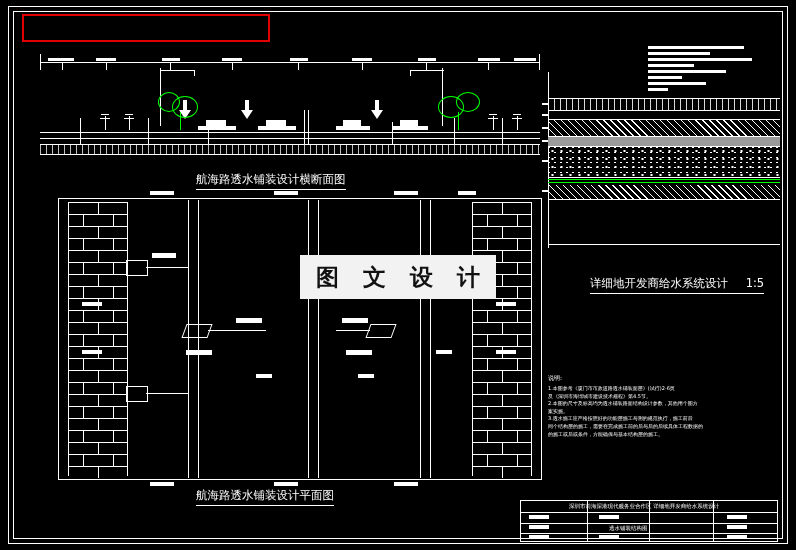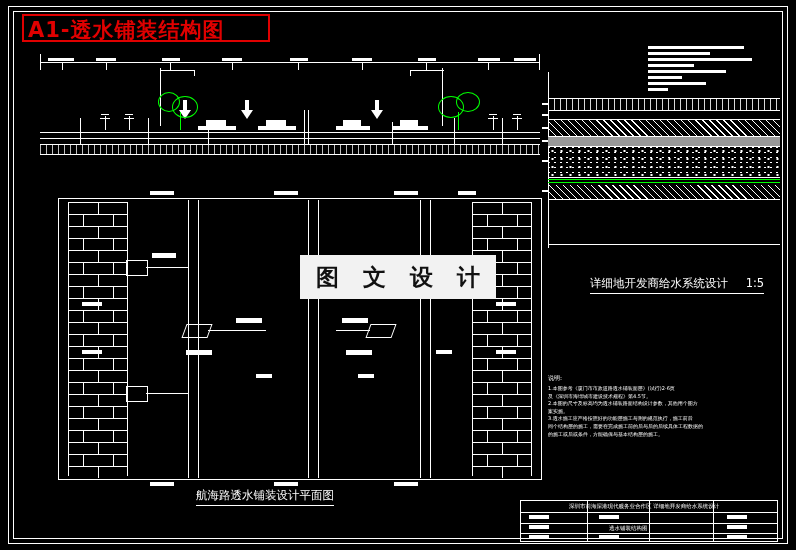--- a/index.html
+++ b/index.html
@@ -65,21 +65,20 @@
 </style>
 </head>
 <body>
 
 <div id="sheet">
 
   <div class="abs frame-outer"></div>
   <div class="abs frame-inner"></div>
 
   <div class="abs title-box"></div>
-  <div class="abs title-txt">A1-透水铺装结构图</div>
 
   <div class="abs" style="left:40px;top:48px;width:500px;height:110px;">
 
     <div class="abs hl" style="left:0;top:14px;width:500px;"></div>
     <div class="abs vl" style="left:0;top:6px;height:16px;"></div>
     <div class="abs vl" style="left:499px;top:6px;height:16px;"></div>
 
     <div class="abs blk" style="left:8px;top:10px;width:26px;height:3px;"></div>
     <div class="abs blk" style="left:56px;top:10px;width:20px;height:3px;"></div>
     <div class="abs blk" style="left:122px;top:10px;width:18px;height:3px;"></div>
@@ -178,20 +177,21 @@
     <div class="abs" style="left:472px;top:62px;width:10px;height:20px;">
       <div class="abs vl" style="left:5px;top:6px;height:14px;"></div>
       <div class="abs hl" style="left:0;top:8px;width:10px;"></div>
       <div class="abs hl" style="left:1px;top:4px;width:8px;"></div>
     </div>
 
     <div class="abs hatch-vert" style="left:0;top:97px;width:500px;height:9px;opacity:.75;"></div>
     <div class="abs hl" style="left:0;top:106px;width:500px;"></div>
   </div>
 
+  <div class="abs ucap" style="left:196px;top:172px;">航海路透水铺装设计横断面图</div>
 
   <div class="abs" style="left:648px;top:44px;width:120px;height:52px;">
     <div class="abs bar" style="left:0;top:2px;width:96px;"></div>
     <div class="abs bar" style="left:0;top:8px;width:62px;"></div>
     <div class="abs bar" style="left:0;top:14px;width:104px;"></div>
     <div class="abs bar" style="left:0;top:20px;width:46px;"></div>
     <div class="abs bar" style="left:0;top:26px;width:78px;"></div>
     <div class="abs bar" style="left:0;top:32px;width:34px;"></div>
     <div class="abs bar" style="left:0;top:38px;width:58px;"></div>
     <div class="abs bar" style="left:0;top:44px;width:20px;"></div>

